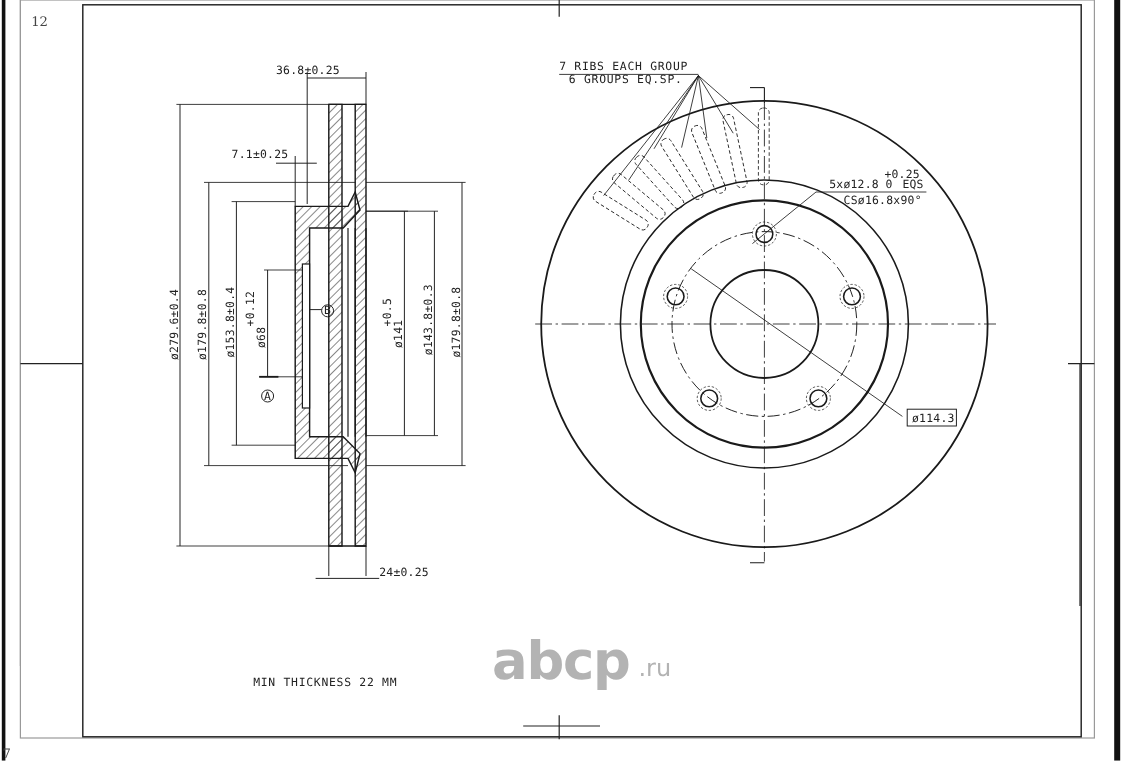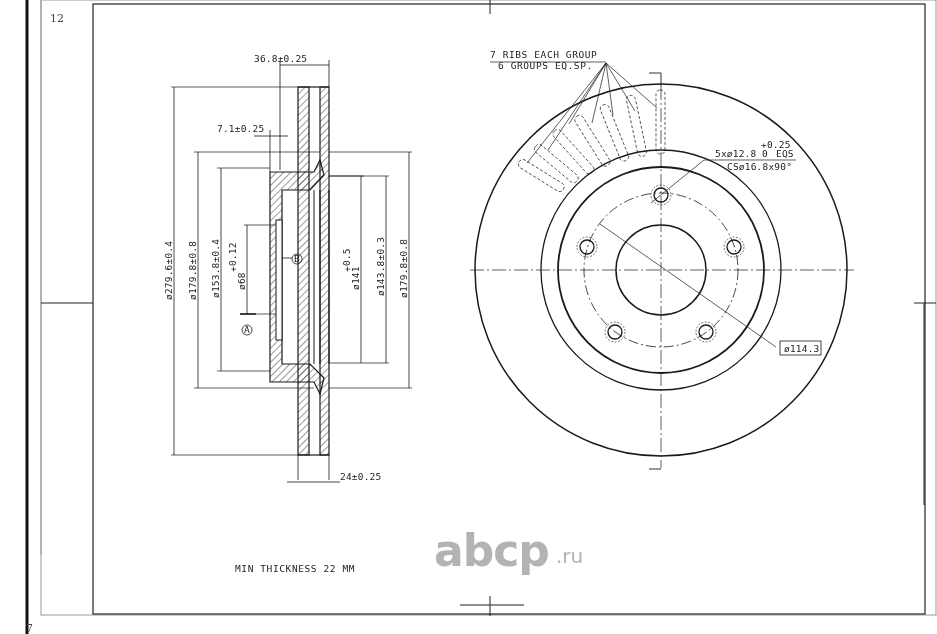--- a/index.html
+++ b/index.html
@@ -1,17 +1,17 @@
 <!DOCTYPE html>
 <html><head>
 <meta charset="utf-8">
 <style>
   html, body { margin: 0; padding: 0; background: #ffffff; }
   body { width: 937px; height: 634px; position: relative; overflow: hidden; font-family: "DejaVu Sans Mono", monospace; }
-  #canvas { position: absolute; left: 0; top: 0; width: 818px; height: 634px; margin-left: 24px; }
+  #canvas { position: absolute; left: 0; top: 0; width: 818px; height: 634px; }
   svg text { font-family: "DejaVu Sans Mono", "Liberation Mono", monospace; fill: #222; }
   .dim { font-size: 9.5px; letter-spacing: 0.2px; }
   .note { font-size: 9.5px; letter-spacing: 0.6px; }
   .wm { font-family: "DejaVu Sans", sans-serif; font-weight: bold; fill: #b3b3b3; }
   .wm-ru { font-family: "DejaVu Sans", sans-serif; fill: #b3b3b3; }
   .hand { font-family: "DejaVu Serif", serif; font-size: 11px; fill: #444; }
 </style>
 </head>
 <body>
 

